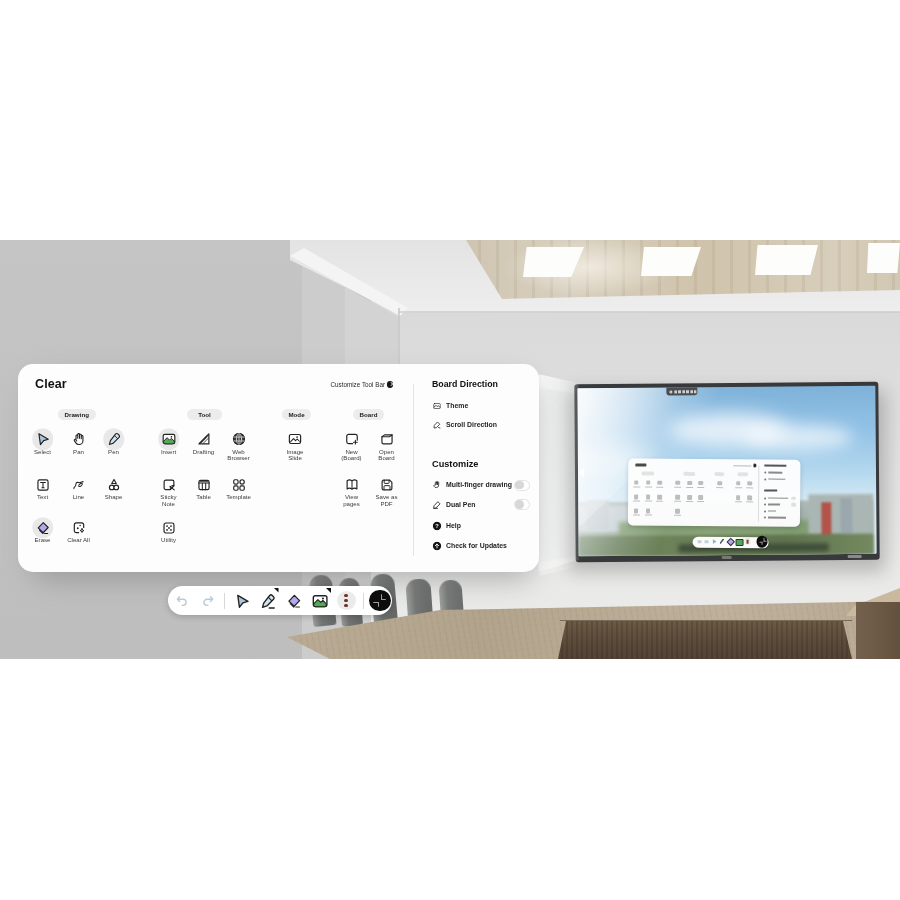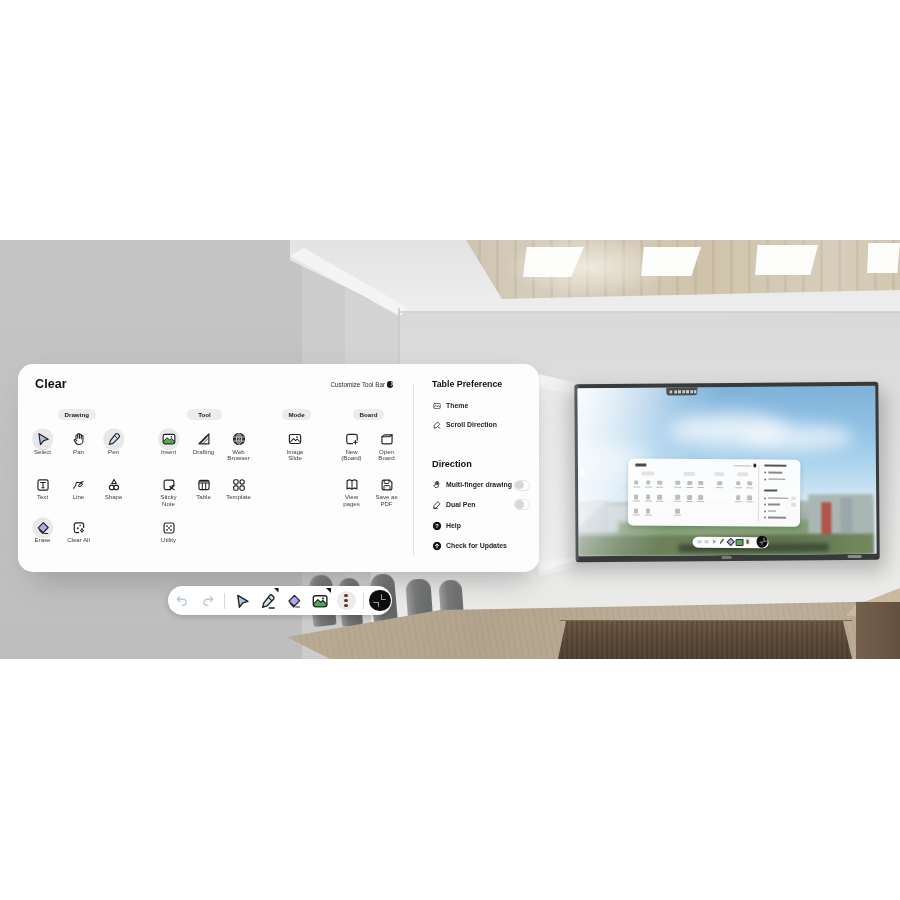--- a/index.html
+++ b/index.html
@@ -439,21 +439,21 @@
           <circle cx="8" cy="8" r="0.95" fill="#222" stroke="none"></circle>
           <circle cx="5.9" cy="10.1" r="0.95" fill="#222" stroke="none"></circle>
           <circle cx="10.1" cy="10.1" r="0.95" fill="#222" stroke="none"></circle>
         </svg>
       </div>
       <div class="lbl" style="left:168.5px;top:537.0px;">Utility</div>
     </div>
 
 <div class="abs" style="left:413px;top:384px;width:1px;height:172px;background:#e4e4e4;"></div>
 
-<div class="abs" style="left:432px;top:379px;font-size:8.8px;font-weight:bold;color:#111;">Table Preference</div>
+<div class="abs" style="left:432px;top:379px;font-size:8.8px;font-weight:bold;color:#111;">Board Direction</div>
 
 <div>
       <div class="ric" style="left:437px;top:405.5px;">
         <svg width="8" height="8" viewBox="0 0 16 16" fill="none" stroke="#222" stroke-width="1.25" stroke-linecap="round" stroke-linejoin="round">
           <rect x="1.5" y="3" width="13" height="10" rx="1.5" fill="#fff"></rect>
           <path d="M2 10.5 L6 6.6 l2.6 2.6 2-2 3 3.2" stroke-width="1.6"></path>
         </svg>
       </div>
       <div class="abs" style="left:446px;top:401.9px;font-size:6.9px;font-weight:bold;color:#1d1d1d;">Theme</div>
     </div>
@@ -461,21 +461,21 @@
 <div>
       <div class="ric" style="left:437px;top:425px;">
         <svg width="8" height="8" viewBox="0 0 16 16" fill="none" stroke="#222" stroke-width="1.25" stroke-linecap="round" stroke-linejoin="round">
           <path d="M9.5 2.5 l4 4 -7 7 -4.5 .5 .5 -4.5 Z" fill="#fff" stroke-width="1.6"></path>
           <path d="M11 13 l3 1" stroke-width="1.6"></path>
         </svg>
       </div>
       <div class="abs" style="left:446px;top:421.4px;font-size:6.9px;font-weight:bold;color:#1d1d1d;">Scroll Direction</div>
     </div>
 
-<div class="abs" style="left:432px;top:459px;font-size:9.2px;font-weight:bold;color:#111;">Direction</div>
+<div class="abs" style="left:432px;top:459px;font-size:9.2px;font-weight:bold;color:#111;">Customize</div>
 
 <div>
       <div class="ric" style="left:437px;top:485px;">
         <svg width="9" height="9" viewBox="0 0 16 16" fill="none" stroke="#222" stroke-width="1.25" stroke-linecap="round" stroke-linejoin="round">
           <path d="M5 7.5 V3.6 a1 1 0 0 1 2 0 M7 7 V2.6 a1 1 0 0 1 2 0 V7 M9 7 V3.4 a1 1 0 0 1 2 0 V8 a4.5 4.5 0 0 1 -4.5 4.7 a4 4 0 0 1 -3.4 -2 L2.6 9.5 a1.1 1.1 0 0 1 1.9 -1.1" fill="#fff" stroke-width="1.4"></path>
         </svg>
       </div>
       <div class="abs" style="left:446px;top:481.4px;font-size:6.9px;font-weight:bold;color:#1d1d1d;">Multi-finger drawing</div>
       <div class="abs" style="left:514px;top:479.5px;width:15.5px;height:11px;border-radius:5.5px;background:#fff;border:1px solid #e3e3e3;box-sizing:border-box;"></div>
       <div class="abs" style="left:515.2px;top:480.7px;width:8.6px;height:8.6px;border-radius:50%;background:#d7d7d7;"></div>

